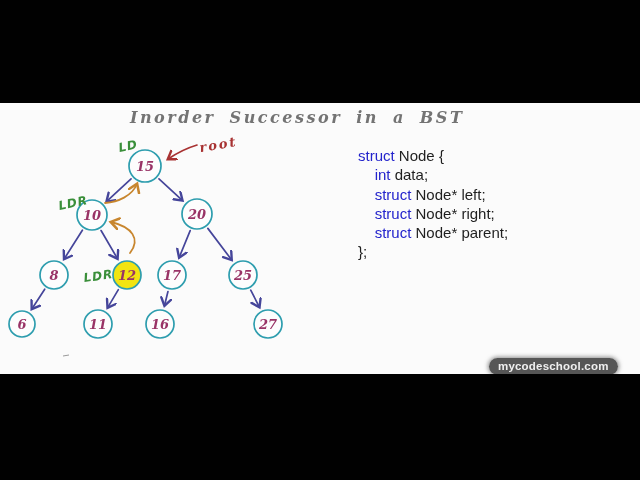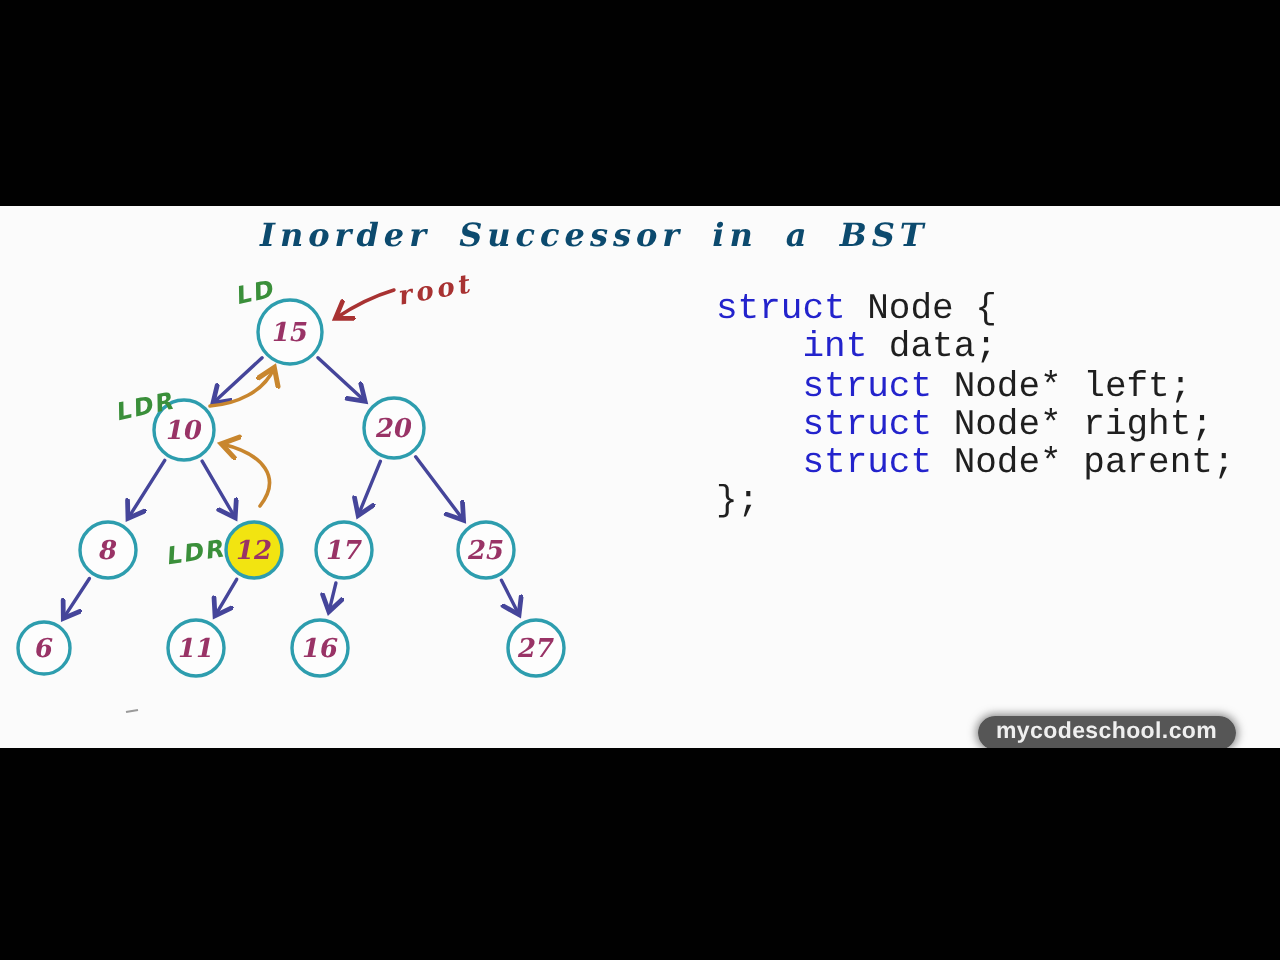--- a/index.html
+++ b/index.html
@@ -6,37 +6,37 @@
   html, body { width: 640px; height: 480px; }
   body { background: #000; font-family: "Liberation Sans", sans-serif; overflow: hidden; }
   .frame { position: relative; width: 640px; height: 480px; background: #000; }
   .letterbox { position: absolute; left: 0; width: 640px; background: #010101; }
   .letterbox.top { top: 0; height: 103px; }
   .letterbox.bottom { top: 374px; height: 106px; }
   .stage { position: absolute; left: 0; top: 103px; width: 640px; height: 271px; background: #fbfbfb; }
   .title {
     position: absolute; left: 130px; top: 5px; width: 320px; text-align: center;
     font-family: "DejaVu Serif", serif; font-style: italic; font-weight: bold;
-    font-size: 16px; letter-spacing: 2.5px; word-spacing: 6px; color: #0c4a6e;
+    font-size: 16px; letter-spacing: 2.5px; word-spacing: 6px; color: #737373;
     white-space: nowrap;
   }
   #tree-svg { position: absolute; left: 0; top: 0; }
   #tree-svg text.node-val {
     font-family: "DejaVu Serif", serif; font-style: italic; font-weight: bold; font-size: 13px;
   }
   #tree-svg text.annot {
     font-family: "DejaVu Sans", sans-serif; font-style: italic; font-weight: bold;
     font-size: 12px; letter-spacing: 1px;
   }
   #tree-svg text.annot.red {
     font-family: "DejaVu Serif", serif; font-size: 13px; letter-spacing: 2px;
   }
   #code {
     position: absolute; left: 358px; top: 43px;
-    font-family: Liberation Mono, monospace; font-size: 18px; line-height: 19.3px;
+    font-family: Liberation Sans, sans-serif; font-size: 15px; line-height: 19.3px;
     color: #1f1f1f; white-space: pre;
   }
   #code .keyword { color: #2323cc; }
   .watermark {
     position: absolute; left: 489px; top: 243px;
     background: rgba(72,72,72,0.92); border-radius: 9px; padding: 2px 9px 3px;
     box-shadow: 0 0 4px 1px rgba(80,80,80,0.65);
     color: #efefef; font-size: 11.5px; font-weight: bold; letter-spacing: 0.2px;
     white-space: nowrap;
     margin-top: 12px;

